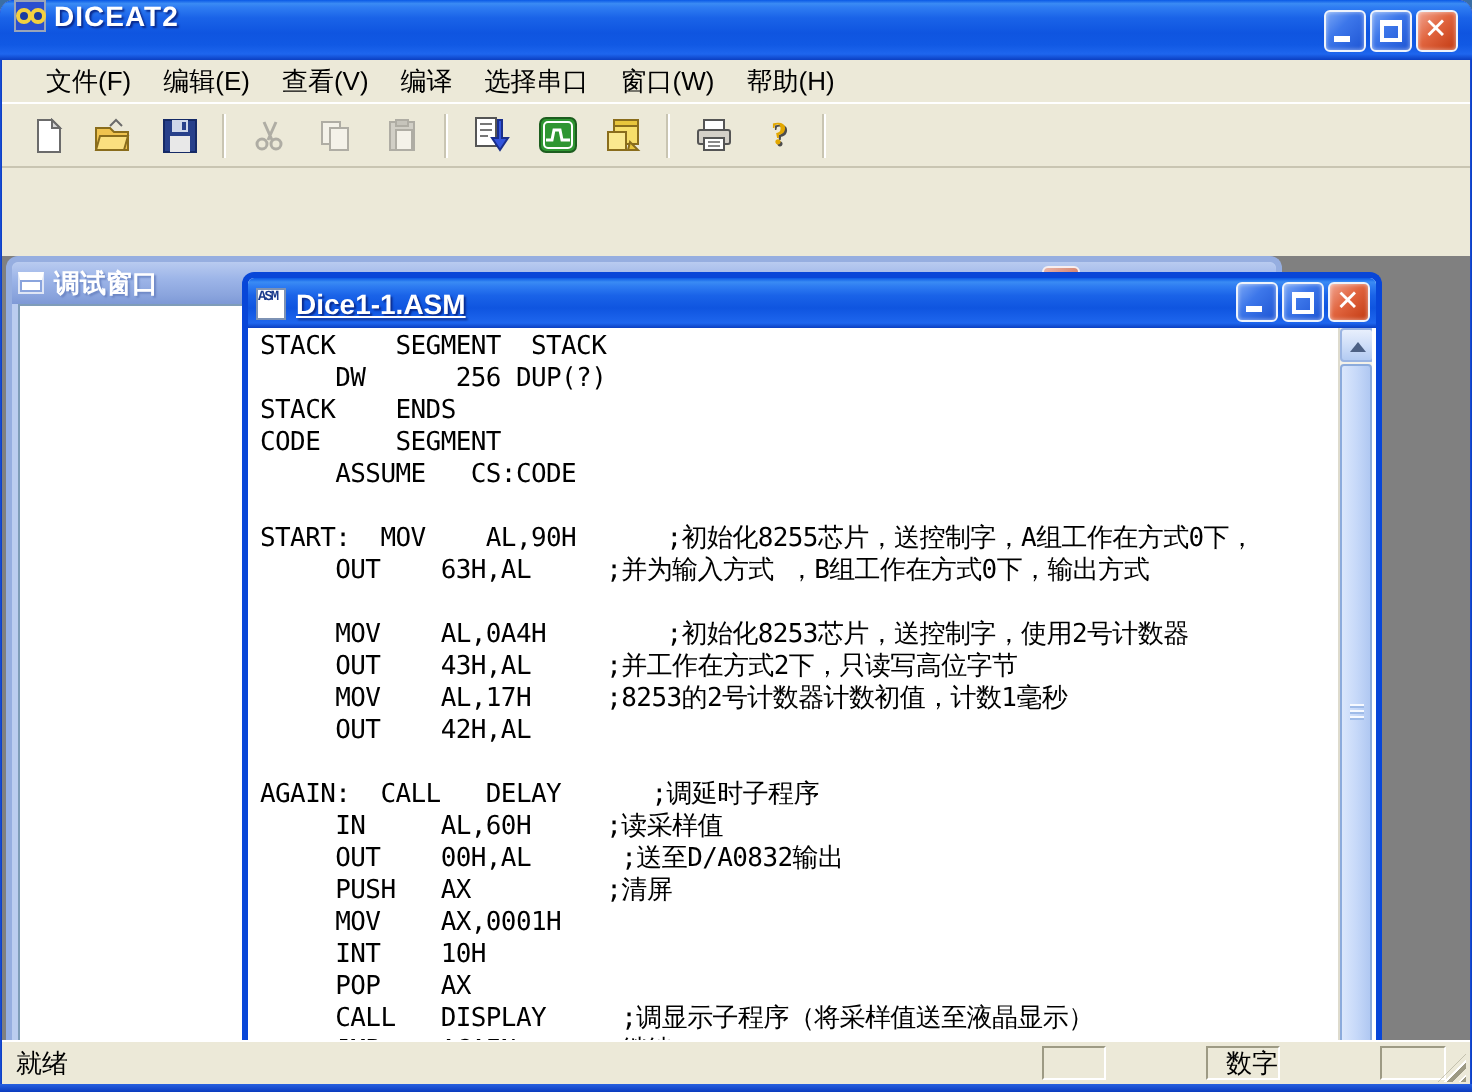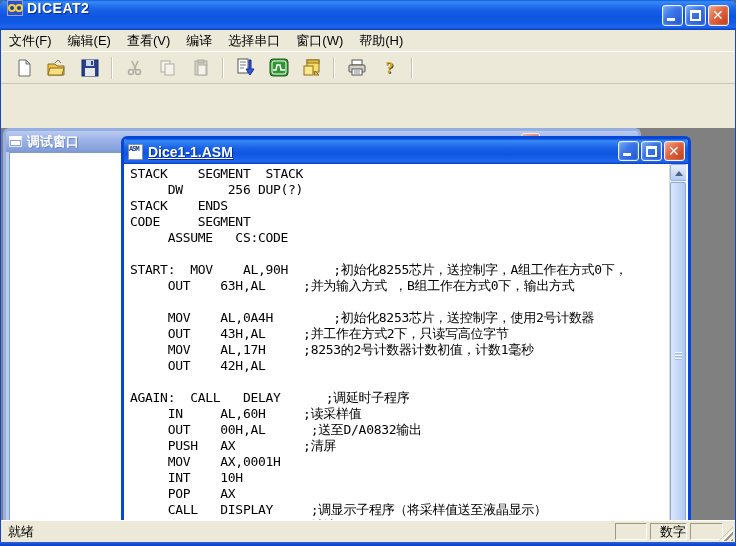--- a/index.html
+++ b/index.html
@@ -17,21 +17,21 @@
   .app-icon i.c1{left:0px;} .app-icon i.c2{left:7px;}
   .title-text{color:#fff;font-weight:bold;font-size:14px;letter-spacing:.5px;text-shadow:1px 1px 1px #0a2a8c;}
   .winbtns{position:absolute;right:7px;top:5px;display:flex;gap:2px;}
   .wbtn{width:21px;height:21px;border-radius:3px;border:1px solid #eef3fb;position:relative;
       background:linear-gradient(135deg,#7aa7f6 0%,#3d77ea 40%,#1e55d4 100%);box-shadow:inset 0 0 2px rgba(255,255,255,.6);}
   .wbtn.close{background:linear-gradient(135deg,#f2a490 0%,#e1653f 45%,#c23a12 100%);}
   .wbtn .min-g{position:absolute;left:4px;bottom:4px;width:8px;height:3px;background:#fff;}
   .wbtn .max-g{position:absolute;left:4px;top:4px;width:11px;height:11px;border:2px solid #fff;border-top-width:3px;}
   .wbtn .x-g{position:absolute;left:3px;top:1px;color:#fff;font-size:14px;font-weight:bold;font-family:"DejaVu Sans",sans-serif;}
   
-  .menubar{position:absolute;left:1px;top:30px;width:734px;height:22px;background:#ECE9D8;display:flex;align-items:center;padding-left:0;border-bottom:1px solid #fff;}
+  .menubar{position:absolute;left:1px;top:30px;width:734px;height:22px;background:#ECE9D8;display:flex;align-items:center;padding-left:14px;border-bottom:1px solid #fff;}
   .menu-item{padding:2px 8px;font-size:13px;color:#000;}
   
   .toolbar{position:absolute;left:1px;top:52px;width:734px;height:32px;background:#ECE9D8;display:flex;align-items:center;padding-left:6px;border-bottom:1px solid #c9c5b2;}
   .tbtn{width:25px;height:25px;display:flex;align-items:center;justify-content:center;margin:0 4px;border:1px solid transparent;}
   .tsep{width:2px;height:22px;margin:0 5px;border-left:1px solid #c9c5b2;border-right:1px solid #fff;}
   .dis{opacity:.45;filter:grayscale(1);}
   .help-q{font-size:16px;font-weight:bold;color:#e2a700;text-shadow:1px 1px 0 #4d4d4d;font-family:"Liberation Serif",serif;}
   
   .mdi{position:absolute;left:1px;top:84px;width:734px;height:436px;background:#808080;overflow:hidden;margin-top:44px;}
   
@@ -58,21 +58,21 @@
   
   .vscroll{position:absolute;right:0;top:0;bottom:0;width:17px;background:#F3F1E9;border-left:1px solid #dedbcd;}
   .sb-up{position:absolute;left:0;top:0;width:17px;height:17px;border:1px solid #9ab4e2;border-radius:2px;
       background:linear-gradient(180deg,#e8effc 0%,#cfdef8 50%,#b3cbf2 100%);}
   .sb-up:after{content:"";position:absolute;left:4px;top:6px;border-left:4px solid transparent;border-right:4px solid transparent;border-bottom:5px solid #4D6185;}
   .sb-thumb{position:absolute;left:0px;top:18px;width:16px;height:347px;border:1px solid #8cabdc;border-radius:2px;
       background:linear-gradient(90deg,#dbe7fc 0%,#c7d9f9 50%,#b0c8f2 100%);}
   .sb-thumb:after{content:"";position:absolute;left:4px;top:50%;width:7px;height:8px;margin-top:-4px;
       background:repeating-linear-gradient(180deg,#f6f9ff 0 1px,#9fbbe8 1px 2px,transparent 2px 3px);}
   
-  .statusbar{position:absolute;left:1px;top:520px;width:734px;height:22px;background:#ECE9D8;border-top:1px solid #fff;display:flex;align-items:center;font-size:13px;}
+  .statusbar{position:absolute;left:1px;top:520px;width:734px;height:22px;background:#ECE9D8;border-top:1px solid #fff;display:flex;align-items:center;font-size:13px;gap:47px;}
   .sb-ready{margin-left:7px;color:#000;flex:1;}
   .sb-panel{height:17px;border:1px solid;border-color:#9D9A84 #fff #fff #9D9A84;margin-right:3px;text-align:right;font-size:13px;line-height:16px;color:#000;}
   .p1{width:32px;} .pnum{width:37px;} .p2{width:33px;margin-right:12px;}
   .grip{position:absolute;right:2px;bottom:1px;width:14px;height:14px;
       background:
         linear-gradient(135deg,transparent 0 50%,transparent 50%),
         repeating-linear-gradient(135deg,transparent 0 2px,#fff 2px 3px,#9D9A84 3px 5px);
       clip-path:polygon(100% 0,100% 100%,0 100%);}
   
   .frame-left,.frame-right,.frame-bottom{position:absolute;background:linear-gradient(90deg,#1c50d8,#0a3bbf);}

